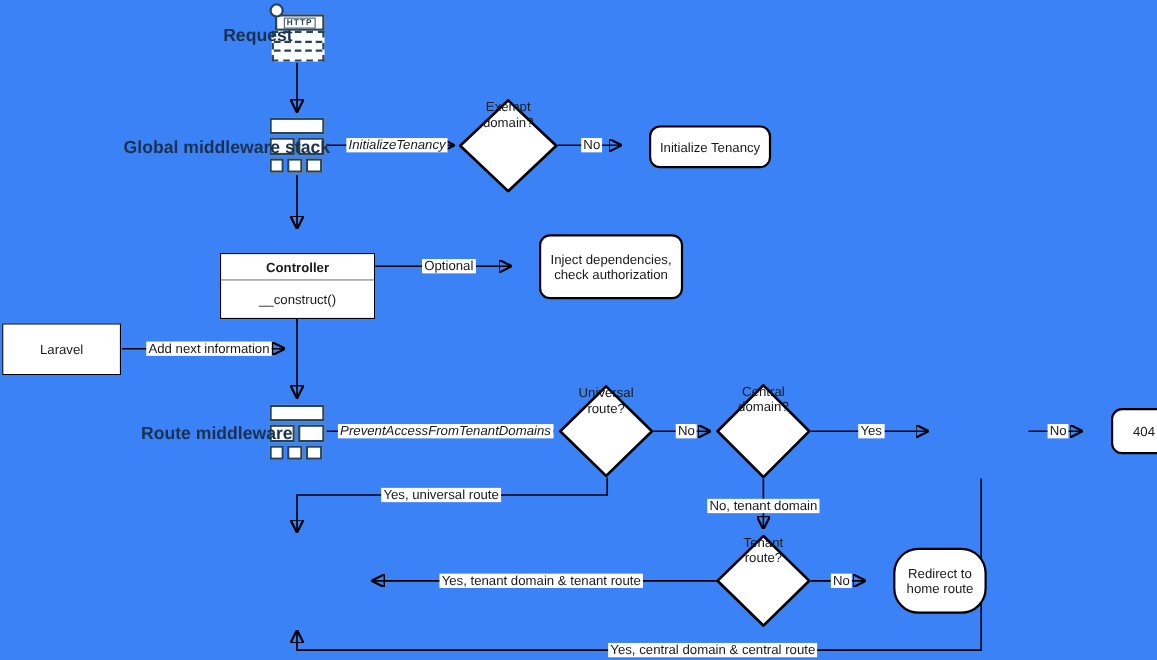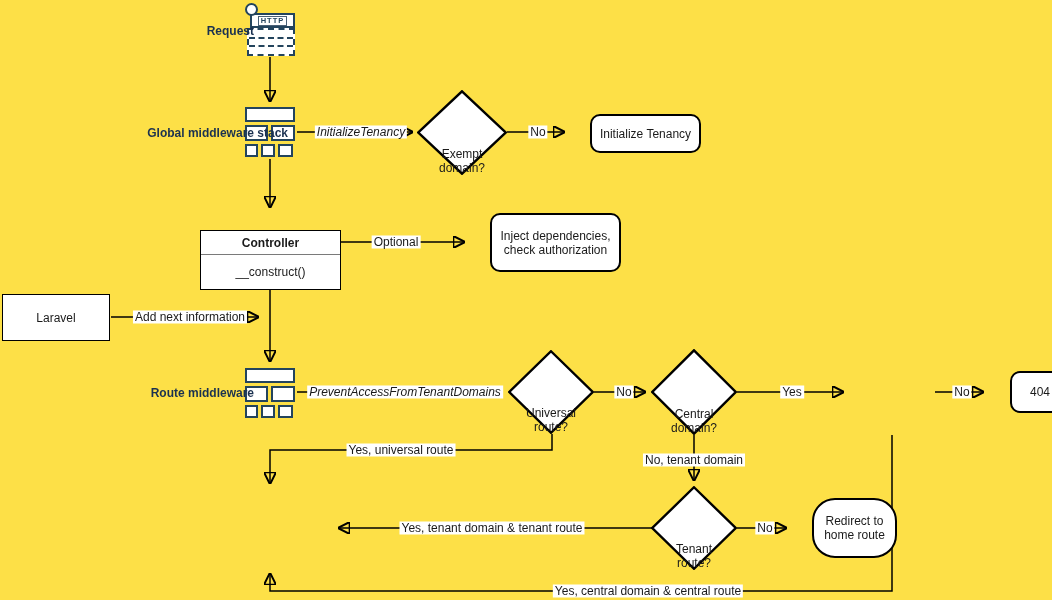--- a/index.html
+++ b/index.html
@@ -1,33 +1,33 @@
 <!DOCTYPE html>
 <html><head>
 <meta charset="utf-8">
 <style>
   html,body{margin:0;padding:0;background:#fff;}
   #canvas{
-    position:relative;width:1052px;height:600px;background:#fde047;overflow:hidden;
+    position:relative;width:1052px;height:600px;background:#3b82f6;overflow:hidden;
     font-family:"Liberation Sans","DejaVu Sans",sans-serif;color:#1a1a1a;
   }
   #edges{position:absolute;left:0;top:0;width:1052px;height:600px;z-index:1;}
   #edges path{stroke:#000;stroke-width:1.5;fill:none;}
   .node{position:absolute;z-index:2;box-sizing:border-box;display:flex;align-items:center;justify-content:center;text-align:center;background:#fff;font-size:12px;line-height:14px;}
   .rounded{border:2.5px solid #000;border-radius:10px;margin-left:20px;}
   .plain{border:1.5px solid #000;}
   .uml{border:1.5px solid #000;flex-direction:column;align-items:stretch;padding:0;}
   .uml .uml-title{font-weight:bold;border-bottom:1px solid #7a7a7a;display:flex;align-items:center;justify-content:center;height:23px;}
   .uml .uml-body{flex:1;display:flex;align-items:center;justify-content:center;}
-  .diamond{position:absolute;z-index:2;display:flex;align-items:flex-end;justify-content:center;text-align:center;font-size:12px;line-height:14px;background:transparent;}
+  .diamond{position:absolute;z-index:2;display:flex;align-items:flex-start;justify-content:center;text-align:center;font-size:12px;line-height:14px;background:transparent;}
   .diamond svg{position:absolute;left:0;top:0;width:100%;height:100%;}
   .diamond .dlabel{position:relative;z-index:2;width:66px;}
   .elabel{position:absolute;z-index:3;transform:translate(-50%,-50%);background:#ffffff;padding:0 2px;font-size:12px;line-height:13px;white-space:nowrap;color:#1a1a1a;}
   .elabel.it{font-style:italic;}
-  .biglabel{position:absolute;z-index:2;left:16px;width:238px;text-align:right;font-weight:bold;font-size:12px;color:#1A3150;}
+  .biglabel{position:absolute;z-index:2;left:0;width:238px;text-align:right;font-weight:bold;font-size:16px;color:#1A3150;padding-left:28px;}
   .ico{position:absolute;z-index:2;}
   .ico .cell{position:absolute;box-sizing:border-box;border:2px solid #23445D;background:#fff;}
   .req-circle{position:absolute;box-sizing:border-box;width:13px;height:13px;border:2px solid #23445D;border-radius:50%;background:#fff;z-index:3;left:0;top:0;}
   .req-http{position:absolute;box-sizing:border-box;left:5px;top:10px;width:45px;height:15px;border:2px solid #23445D;background:#fff;display:flex;align-items:center;justify-content:center;z-index:2;}
   .req-http span{font-size:7.5px;font-weight:bold;letter-spacing:1px;color:#23445D;border:1px solid #4a6076;padding:0 2px;line-height:8px;}
   .req-body{position:absolute;box-sizing:border-box;left:2px;top:25px;width:48px;height:28px;border:2px dashed #23445D;background:#fff;z-index:2;}
   .req-body .sep{position:absolute;left:0;right:0;border-top:2px dashed #23445D;}
   .passbox{font-size:11.5px;line-height:14px;padding:3px 2px;}
 </style>
 </head>
@@ -135,21 +135,21 @@
     <span class="dlabel">Tenant route?</span>
   </div>
 
   <div class="node rounded" style="left:792px;top:498px;width:85px;height:60px;padding:0 6px;border-radius:23px;">
     <span>Redirect to home route</span>
   </div>
 
 
   <div class="elabel it" style="left:361px;top:132px;">InitializeTenancy</div>
   <div class="elabel" style="left:538px;top:132px;">No</div>
-  <div class="elabel" style="left:396px;top:242px;">Optional</div>
+  <div class="elabel" style="left:408px;top:242px;">Optional</div>
   <div class="elabel" style="left:190px;top:317px;">Add next information</div>
   <div class="elabel it" style="left:405px;top:392px;">PreventAccessFromTenantDomains</div>
   <div class="elabel" style="left:624px;top:392px;">No</div>
   <div class="elabel" style="left:792px;top:392px;">Yes</div>
   <div class="elabel" style="left:962px;top:392px;">No</div>
   <div class="elabel" style="left:401px;top:450px;">Yes, universal route</div>
   <div class="elabel" style="left:694px;top:460px;">No, tenant domain</div>
   <div class="elabel" style="left:765px;top:528px;">No</div>
   <div class="elabel" style="left:492px;top:528px;">Yes, tenant domain &amp; tenant route</div>
   <div class="elabel" style="left:648px;top:591px;">Yes, central domain &amp; central route</div>

